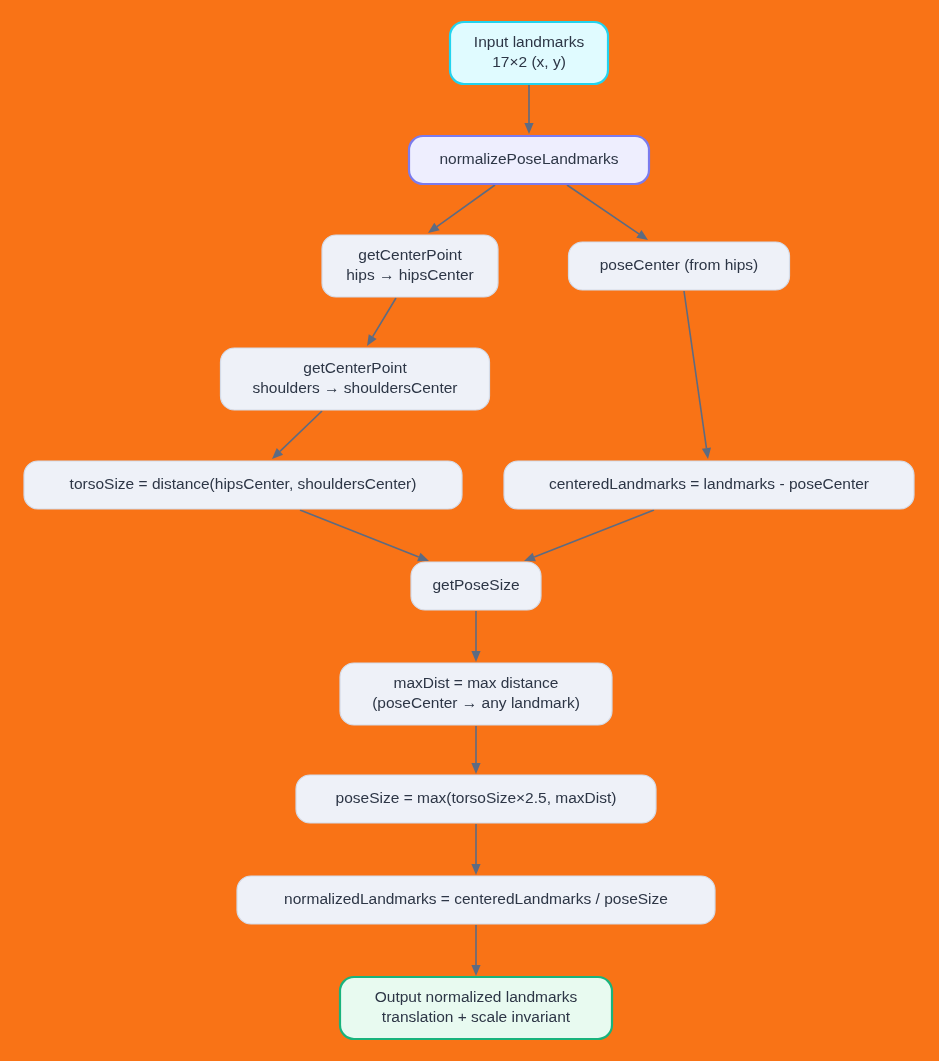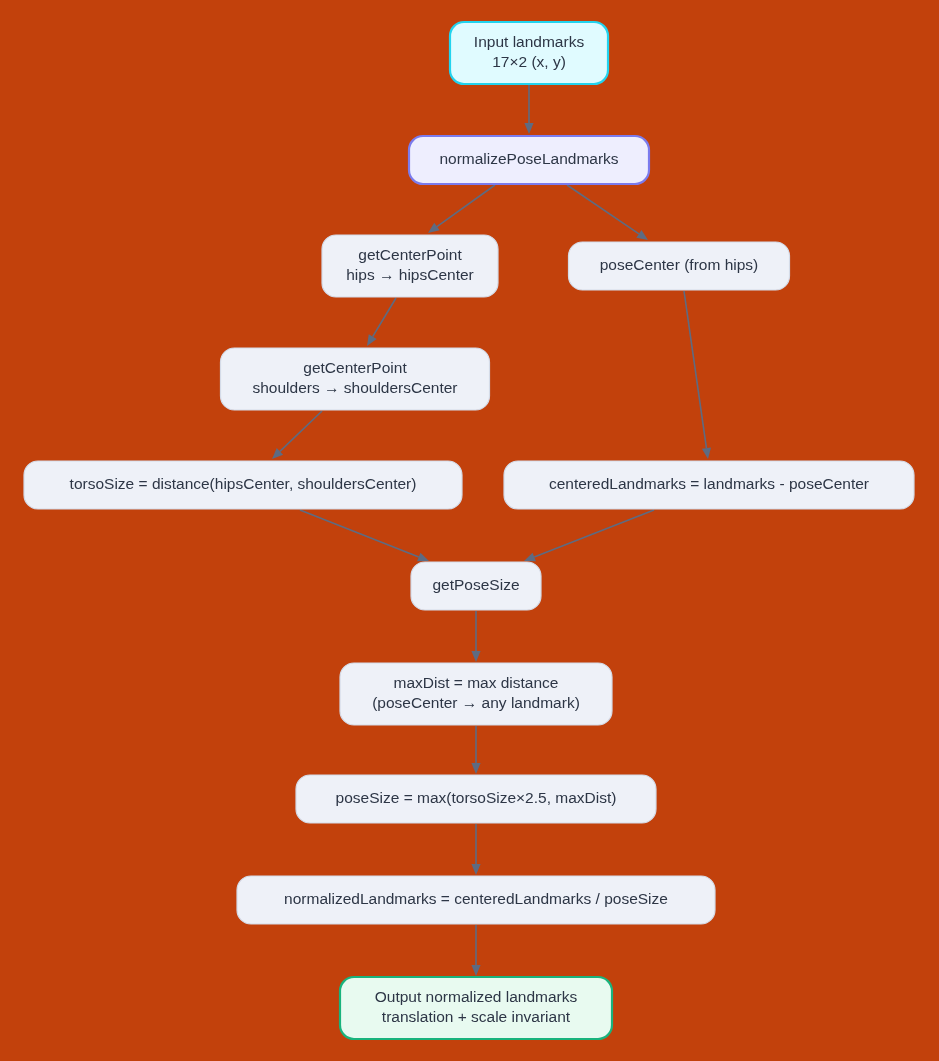--- a/index.html
+++ b/index.html
@@ -10,21 +10,21 @@
   body {
     width: 939px;
     height: 1061px;
     font-family: "Liberation Sans", sans-serif;
     overflow: hidden;
   }
   #flow-root {
     position: relative;
     width: 939px;
     height: 1061px;
-    background: #c2410c;
+    background: #f97316;
   }
   svg.flow-canvas {
     position: absolute;
     top: 0;
     left: 0;
     width: 939px;
     height: 1061px;
     display: block;
   }
   .node-shape {

